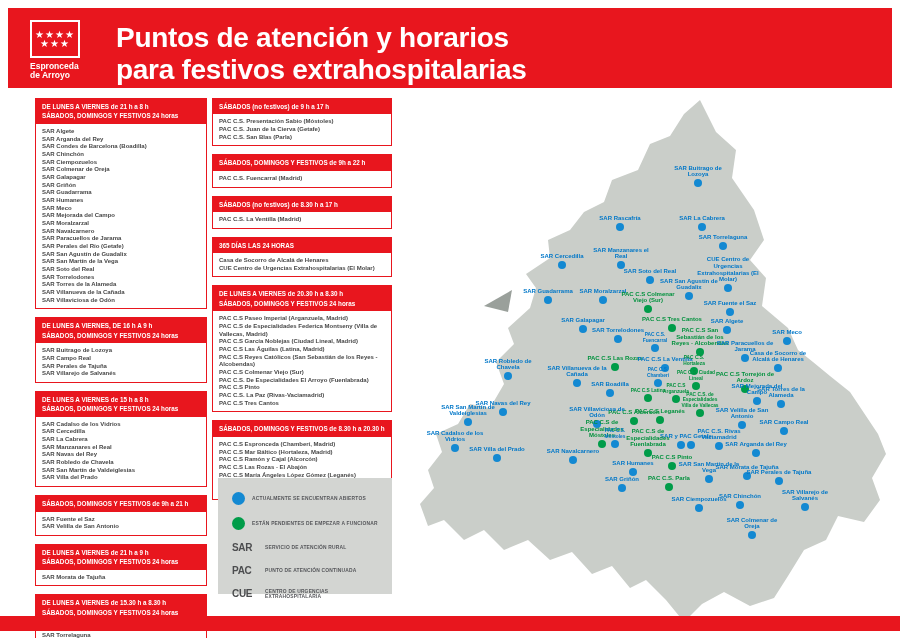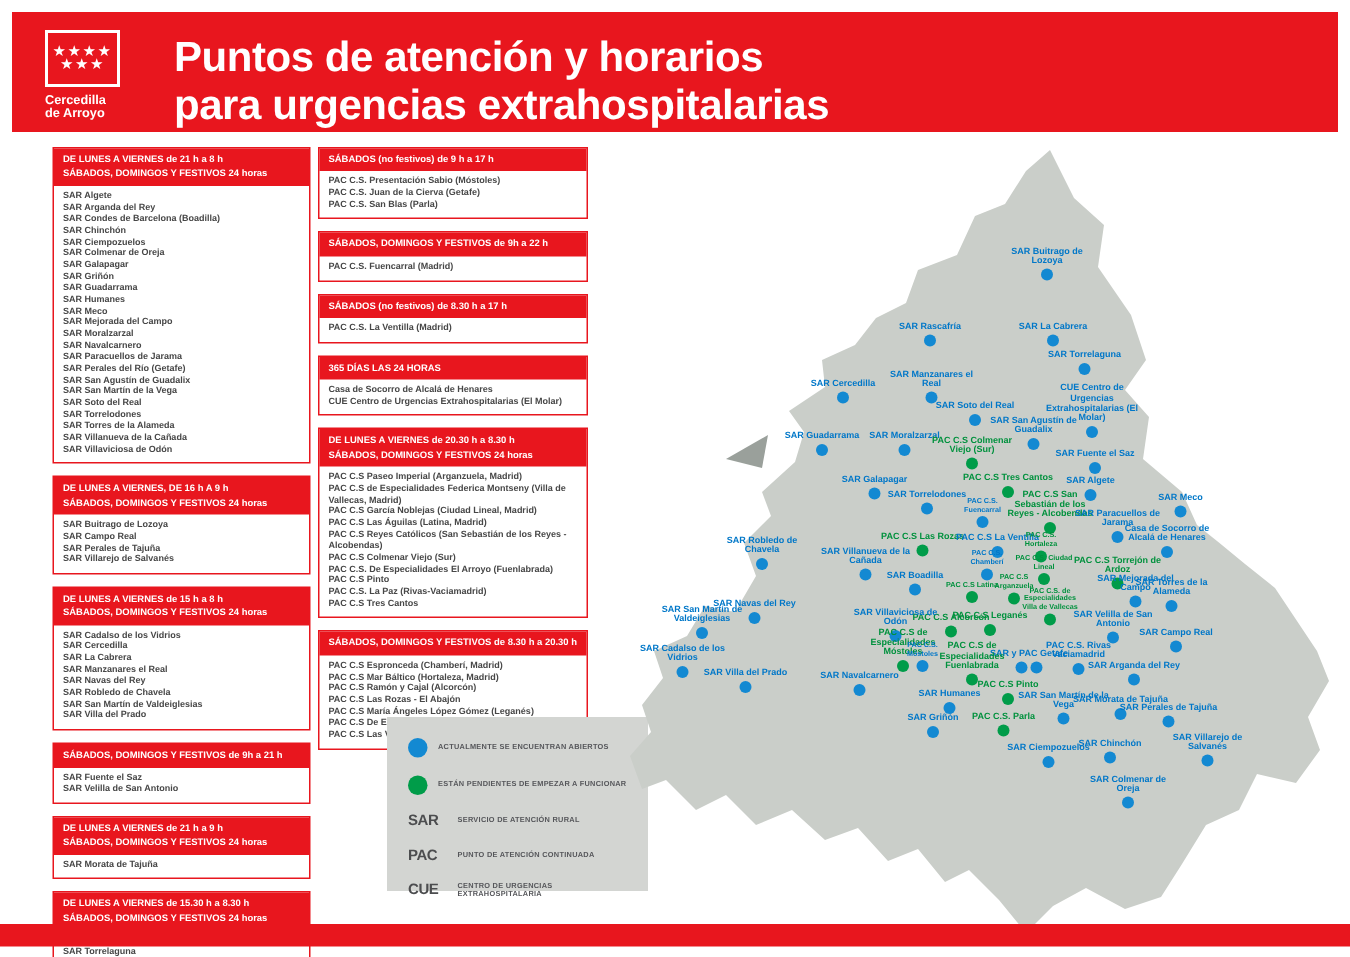--- a/index.html
+++ b/index.html
@@ -18,21 +18,21 @@
   .col{position:absolute;top:98px;display:flex;flex-direction:column;gap:8px;}
   #col1{left:35px;width:172px;}
   #col2{left:212px;width:180px;}
   .blk{border:1px solid #e8161e;background:#fff;}
   .blk-hdr{background:#e8161e;color:#fff;font-weight:bold;font-size:6.3px;line-height:1.5;
            padding:3px 6px;}
   .blk-body{padding:4px 6px;}
   .blk-item{font-size:6px;line-height:1.28;font-weight:bold;color:#474747;}
   
   .legend{position:absolute;left:218px;top:478px;width:174px;height:116px;background:#d3d5d2;
-          padding:14px 10px 0 14px;box-sizing:border-box;margin-left:40px;}
+          padding:14px 10px 0 14px;box-sizing:border-box;}
   .lg-row{display:flex;align-items:center;gap:7px;margin-bottom:12px;}
   .lg-dot{width:13px;height:13px;border-radius:50%;flex:0 0 auto;}
   .lg-abbr{width:26px;flex:0 0 auto;font-weight:bold;font-size:10px;color:#4c4d4f;letter-spacing:-0.3px;}
   .lg-txt{font-size:4.9px;font-weight:bold;color:#55565a;letter-spacing:0.2px;}
   
   .map{position:absolute;left:398px;top:92px;width:502px;height:546px;}
   .map svg{position:absolute;left:0;top:0;}
   .pt{position:absolute;}
   .pt .dot{position:absolute;width:8px;height:8px;border-radius:50%;left:-4px;top:-4px;}
   .pt .dot2a{left:-9px;}
@@ -53,27 +53,27 @@
 
 <div class="page">
 
   <header class="band">
     <div class="logo">
       <div class="logo-box">
         <div class="stars">★★★★</div>
         <div class="stars">★★★</div>
       </div>
       <div class="logo-text">
-        <div>Cercedilla</div>
+        <div>Espronceda</div>
         <div>de Arroyo</div>
       </div>
     </div>
     <h1 class="title">
       <span>Puntos de atención y horarios</span><br>
-      <span>para urgencias extrahospitalarias</span>
+      <span>para festivos extrahospitalarias</span>
     </h1>
   </header>
 
   <div class="col" id="col1">
       <div class="blk">
         <div class="blk-hdr">
           <div>DE LUNES A VIERNES de 21 h a 8 h</div>
           <div>SÁBADOS, DOMINGOS Y FESTIVOS 24 horas</div>
         </div>
         <div class="blk-body">

